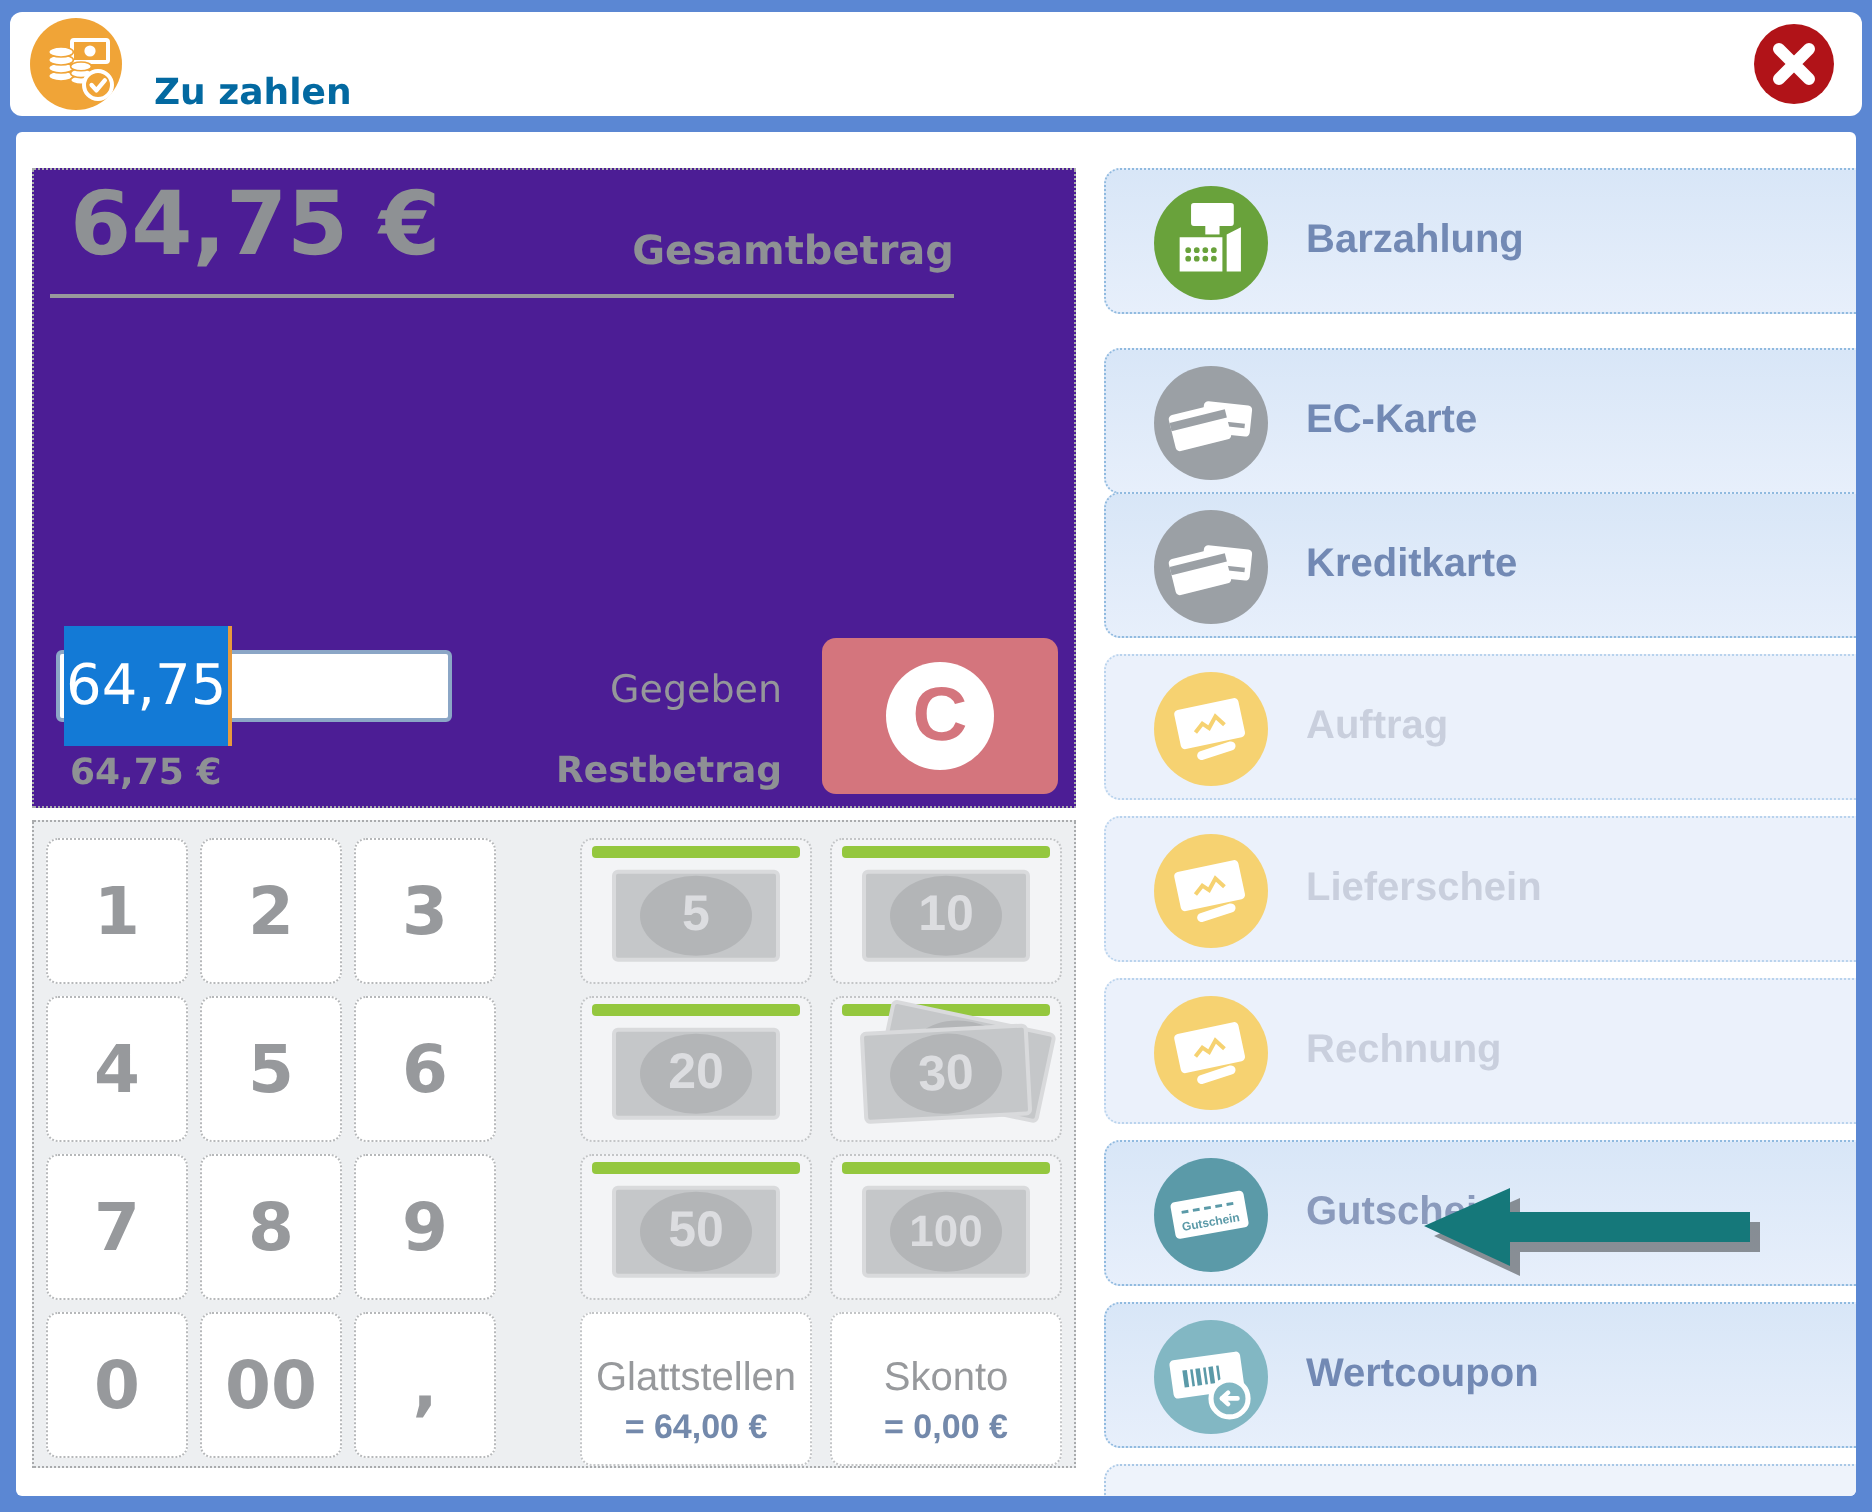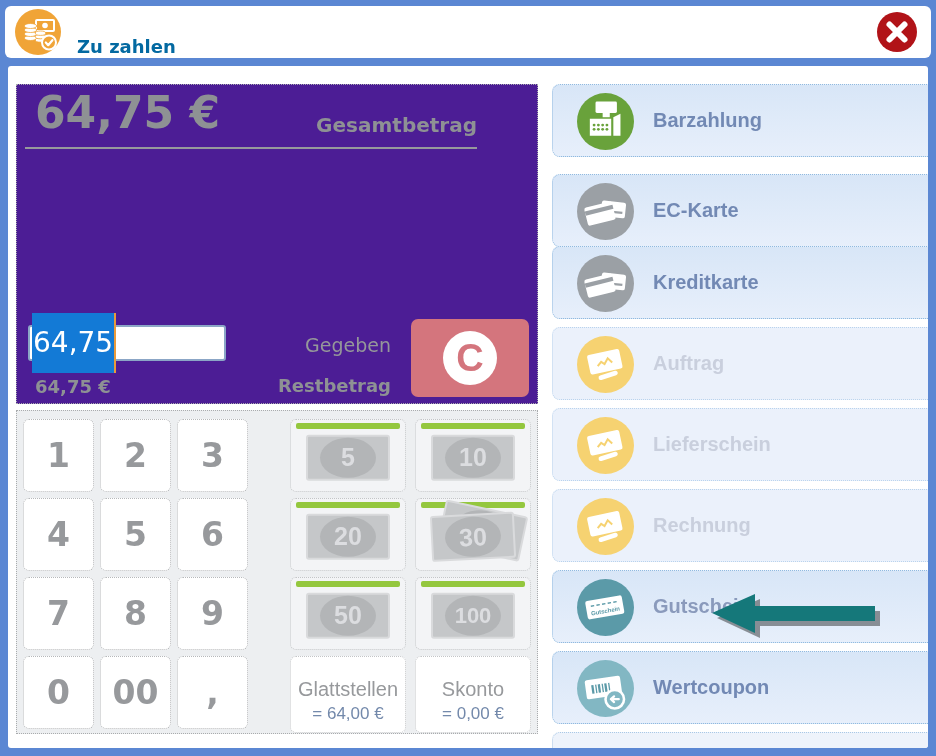--- a/index.html
+++ b/index.html
@@ -112,21 +112,21 @@
   }
   .note span { position:relative; font-size:25px; font-weight:bold; color:#dcdde0; }
   .note.back { transform:rotate(12deg) translate(8px,-8px); }
   .note.front { transform:rotate(-3deg); }
   .quick-btn {
     position:absolute; width:116px; height:77px;
     background:#fff; border:1px dotted #c3c5c7; border-radius:6px;
     cursor:pointer; text-align:center; padding-top:13px;
   }
   .quick-btn .ql { font-size:20px; color:#97999c; display:block; }
-  .quick-btn .qv { font-size:17px; font-weight:normal; color:#7389ab; display:block; margin-top:3px; }
+  .quick-btn .qv { font-size:17px; font-weight:bold; color:#7389ab; display:block; margin-top:3px; }
 
   
   .pm {
     position:absolute; left:544px; width:413px; height:73px;
     border-radius:8px; cursor:pointer; text-align:left; padding:0;
     background:linear-gradient(180deg,#d8e6f7,#e7effb);
     border:1px dotted #90badf;
   }
   .pm .circ {
     position:absolute; left:24px; top:8px; width:57px; height:57px;

